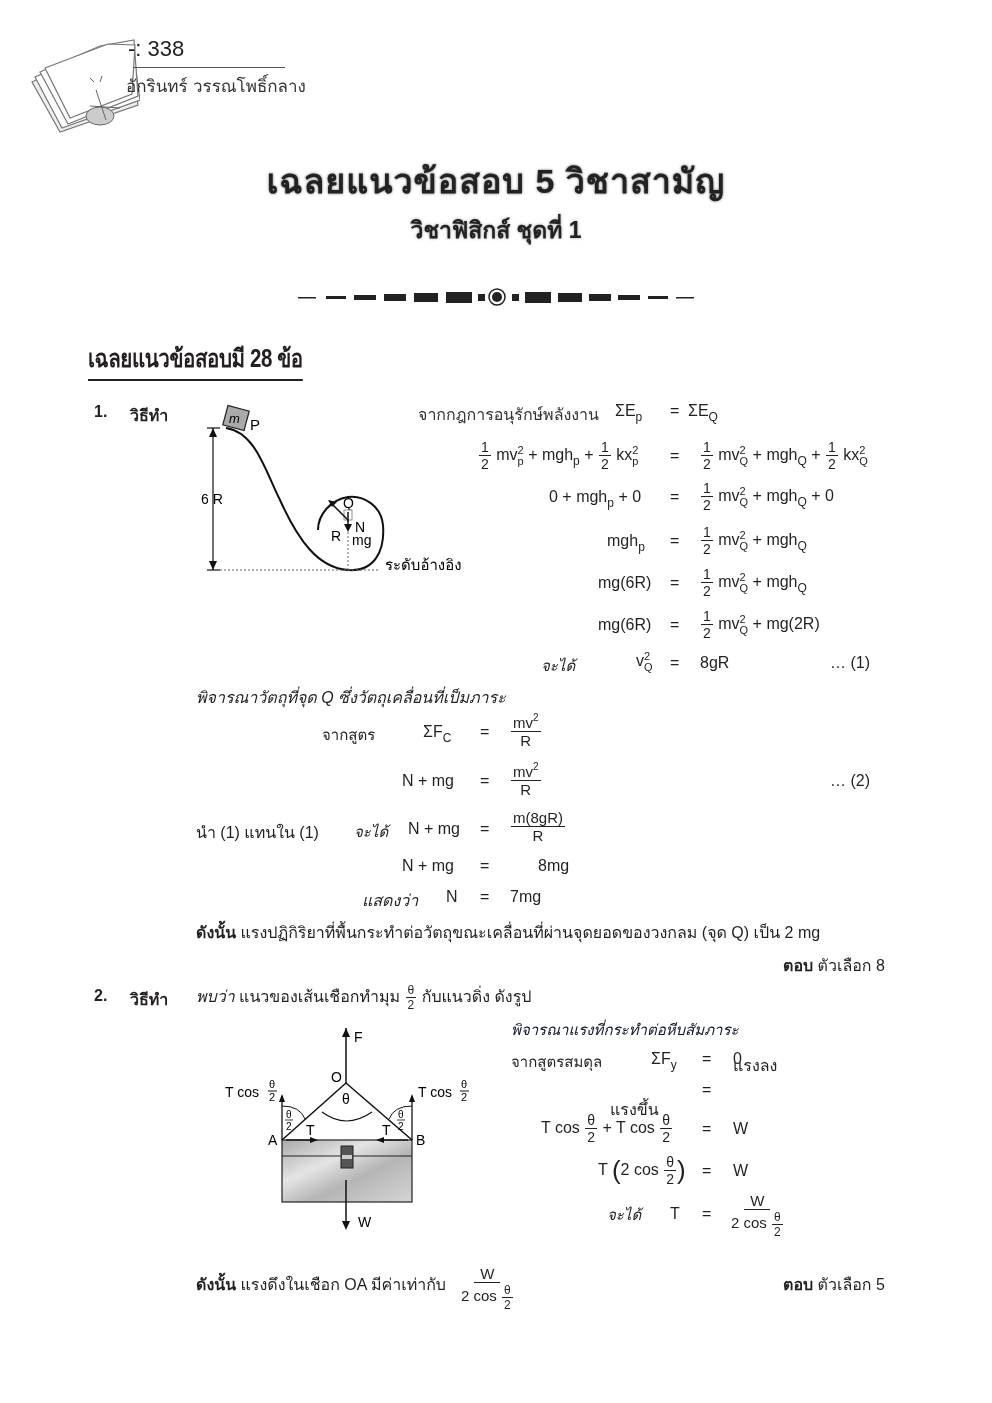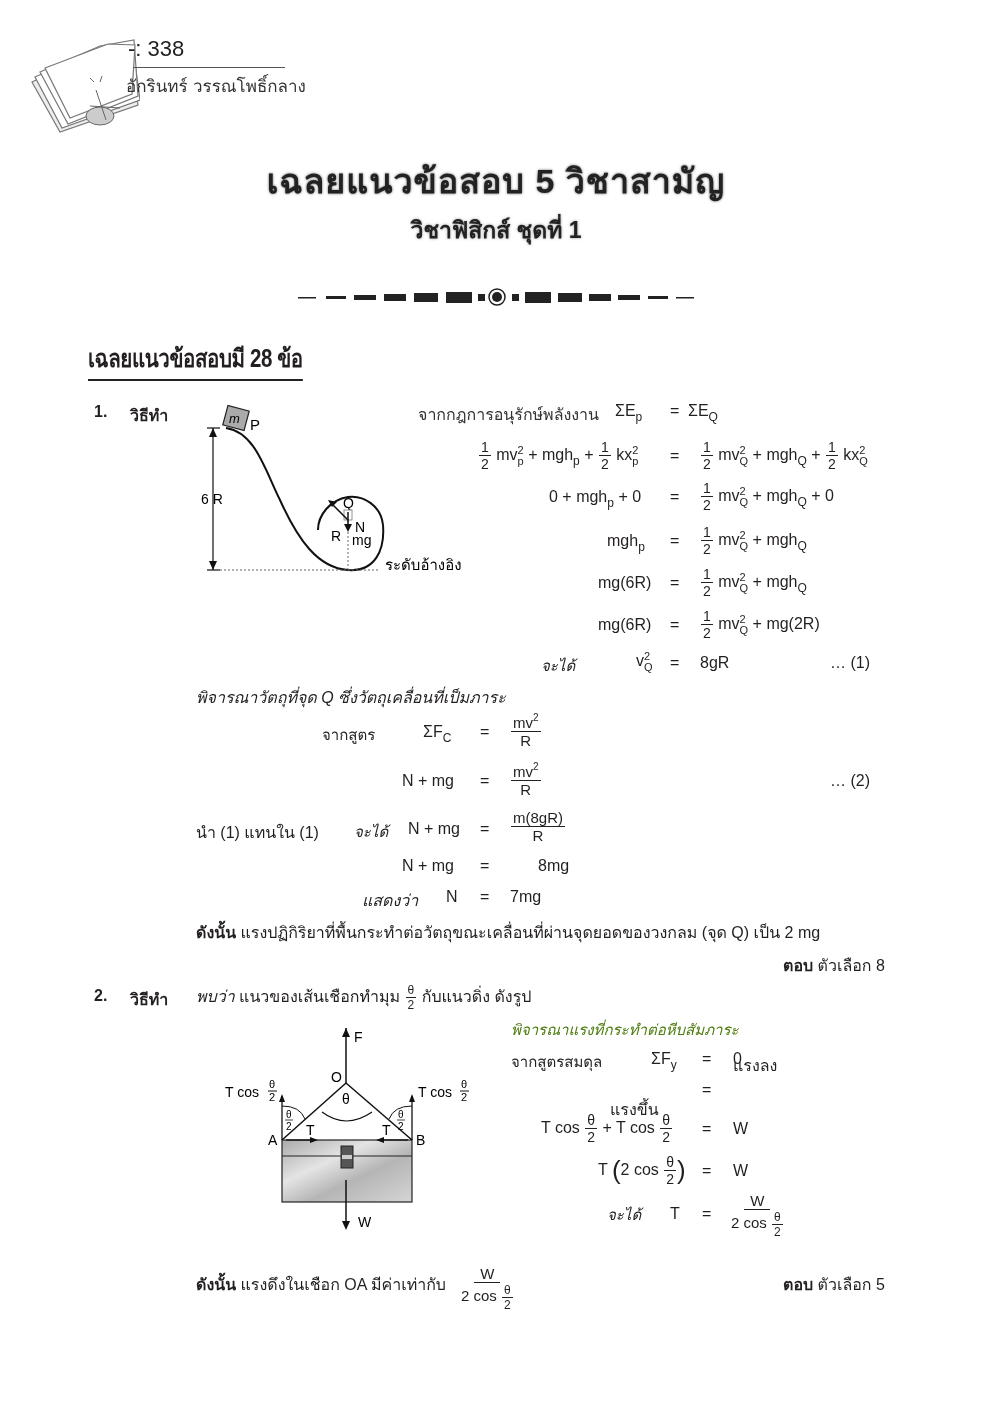--- a/index.html
+++ b/index.html
@@ -308,21 +308,21 @@
     <text x="306" y="1135" font-size="14">T</text>
     <text x="382" y="1135" font-size="14">T</text>
     <text x="268" y="1145" font-size="14">A</text>
     <text x="416" y="1145" font-size="14">B</text>
     <line x1="346" y1="1180" x2="346" y2="1228" stroke="#111" stroke-width="1.5"></line>
     <path d="M346 1230 l-4 -9 h8 z" fill="#111"></path>
     <text x="358" y="1227" font-size="14">W</text>
   </svg>
 </div>
 
-<div class="eqrow serif it" style="left:511px;top:1018px;font-size:15px;color:#4d7c0f;">พิจารณาแรงที่กระทำต่อหีบสัมภาระ</div>
+<div class="eqrow serif it" style="left:511px;top:1018px;font-size:15px;color:#0f172a;">พิจารณาแรงที่กระทำต่อหีบสัมภาระ</div>
 <div class="eqrow serif" style="left:511px;top:1050px;font-size:15px;">จากสูตรสมดุล</div>
 <div class="eqrow" style="left:651px;top:1050px;"><span>ΣF</span><span class="sub">y</span></div>
 <div class="eqrow" style="left:702px;top:1050px;">=</div>
 <div class="eqrow" style="left:733px;top:1050px;">0</div>
 
 <div class="eqrow" style="left:610px;top:1081px;margin-top:16px;">แรงขึ้น</div>
 <div class="eqrow" style="left:702px;top:1081px;">=</div>
 <div class="eqrow" style="left:733px;top:1053px;">แรงลง</div>
 
 <div class="eqrow" style="left:541px;top:1113px;">

